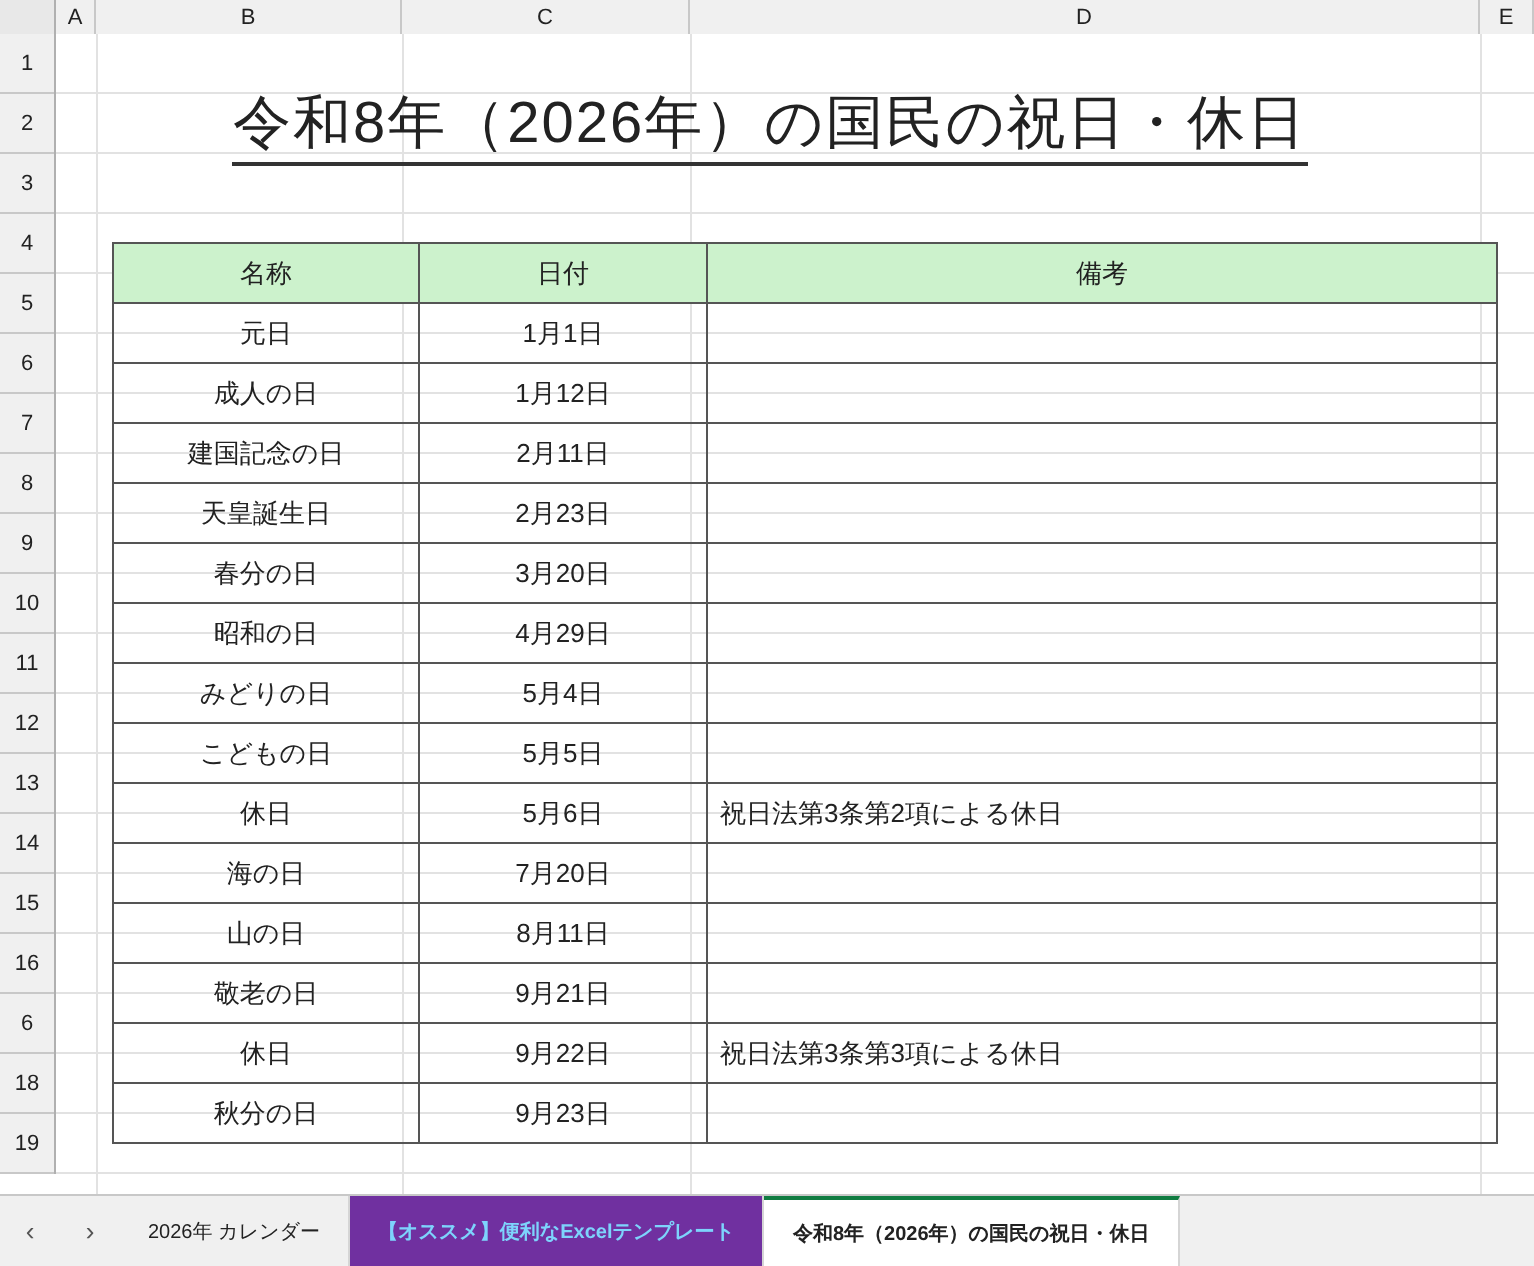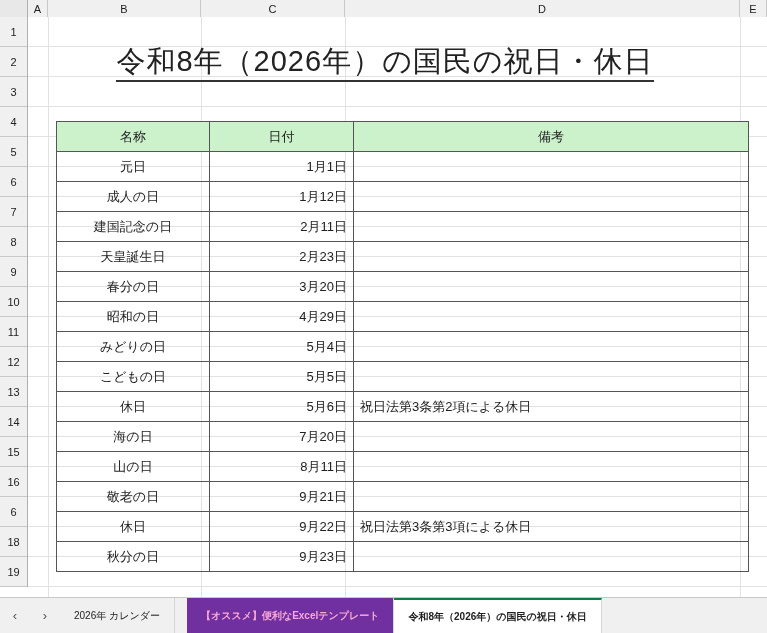--- a/index.html
+++ b/index.html
@@ -120,21 +120,21 @@
     height: 30px;
     padding: 0 6px;
     font-weight: normal;
   }
   .holiday-table thead th {
     background: #ccf2cc;
     text-align: center;
     font-size: 13px;
   }
   .col-name  { width: 153px; text-align: center; }
-  .col-date  { width: 144px; text-align: right; }
+  .col-date  { width: 144px; text-align: center; }
   .col-note  { width: 395px; text-align: left; }
 
   
   .tab-bar {
     position: absolute;
     left: 0; bottom: 0;
     width: 767px;
     height: 36px;
     background: #f0f0f0;
     border-top: 1px solid #c8c8c8;
@@ -162,23 +162,22 @@
     align-items: center;
     padding: 0 14px;
     font-size: 10px;
     color: #222;
     border-right: 1px solid #d5d5d5;
     cursor: pointer;
     white-space: nowrap;
   }
   .sheet-tab.accent {
     background: #7030a0;
-    color: #f9a8d4;
+    color: #7dd3fc;
     font-weight: bold;
-    margin-left: 12px;
   }
   .sheet-tab.active {
     background: #ffffff;
     font-weight: bold;
     border-top: 2px solid #107c41;
   }
 </style>
 </head>
 <body>
 

